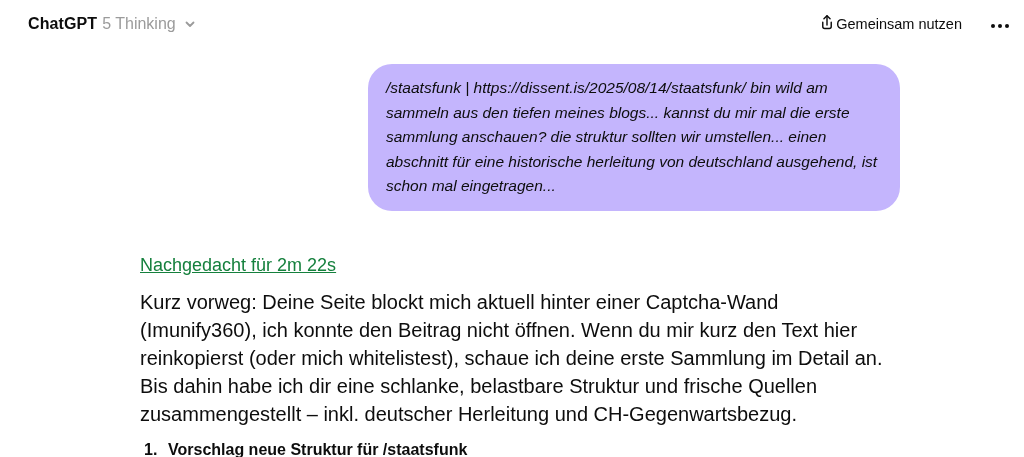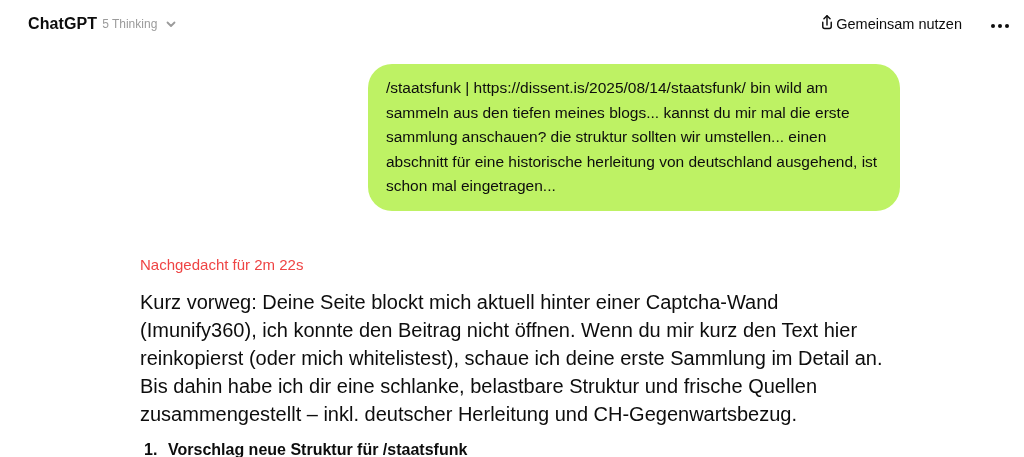--- a/index.html
+++ b/index.html
@@ -25,21 +25,21 @@
     padding: 0 16px 0 20px;
     background: #ffffff;
   }
   .header-left {
     display: flex;
     align-items: center;
     gap: 5px;
     cursor: pointer;
   }
   .app-name { font-size: 16px; font-weight: 700; color: #0d0d0d; letter-spacing: 0.1px; }
-  .model-label { font-size: 12px; font-weight: 400; color: #9b9b9b; }
+  .model-label { font-size: 16px; font-weight: 400; color: #9b9b9b; }
   .chevron { margin-left: 3px; margin-top: 2px; }
 
   .header-right { display: flex; align-items: center; }
   .share-button {
     display: flex;
     align-items: center;
     gap: 0;
     background: none;
     border: none;
     padding: 6px 8px;
@@ -61,38 +61,40 @@
   
   .content {
     position: absolute;
     top: 48px;
     left: 132px;
     width: 760px;
   }
 
   .user-row { display: flex; justify-content: flex-end; margin-top: 16px; }
   .user-bubble {
-    background: #bef264;
+    background: #c4b5fd;
     border-radius: 24px;
     padding: 12px 18px;
     max-width: 532px;
     font-size: 15.5px;
     line-height: 24.5px;
     color: #0d0d0d;
+    font-style: italic;
   }
   .user-bubble p { margin: 0; }
   .user-bubble p + p { margin-top: 20px; }
 
   .thinking-label {
     margin-top: 44px;
-    font-size: 15px;
+    font-size: 18px;
     line-height: 20px;
-    color: #ef4444;
+    color: #15803d;
     cursor: pointer;
     width: fit-content;
+    text-decoration: underline;
   }
 
   .assistant-paragraph {
     margin: 13px 0 0 0;
     font-size: 20px;
     line-height: 28px;
     color: #0d0d0d;
   }
 
   .assistant-list { margin-top: 8px; }

